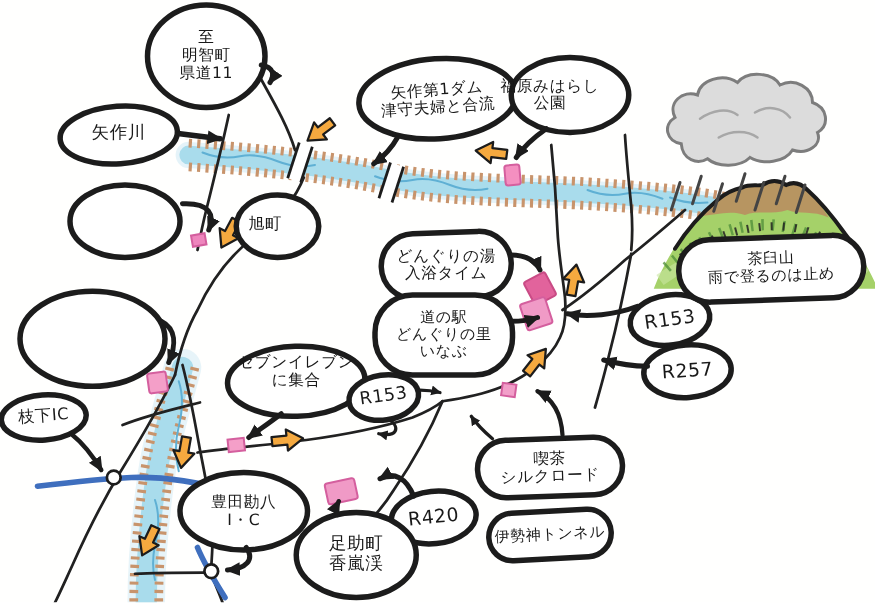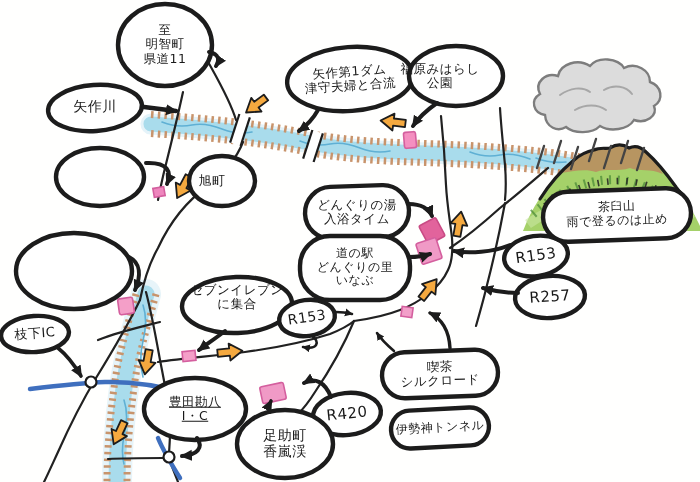--- a/index.html
+++ b/index.html
@@ -225,21 +225,21 @@
 <div class="lbl" style="left:35px;top:334px;font-size:13px;transform:translate(-50%,-50%) rotate(-4deg);">
   <span class="ln">枝下IC</span>
 </div>
 <div class="lbl" style="left:237px;top:297px;">
   <span class="ln">セブンイレブン</span>
   <span class="ln">に集合</span>
 </div>
 <div class="lbl" style="left:307px;top:318px;font-size:14px;transform:translate(-50%,-50%) rotate(-8deg);">
   <span class="ln">R153</span>
 </div>
-<div class="lbl" style="left:195px;top:409px;text-decoration:underline;">
+<div class="lbl" style="left:195px;top:409px;">
   <span class="ln">豊田勘八</span>
   <span class="ln">I・C</span>
 </div>
 <div class="lbl" style="left:285px;top:444px;font-size:14px;font-family:Liberation Serif, serif;">
   <span class="ln">足助町</span>
   <span class="ln">香嵐渓</span>
 </div>
 <div class="lbl" style="left:347px;top:414px;font-size:15px;transform:translate(-50%,-50%) rotate(-6deg);">
   <span class="ln">R420</span>
 </div>

